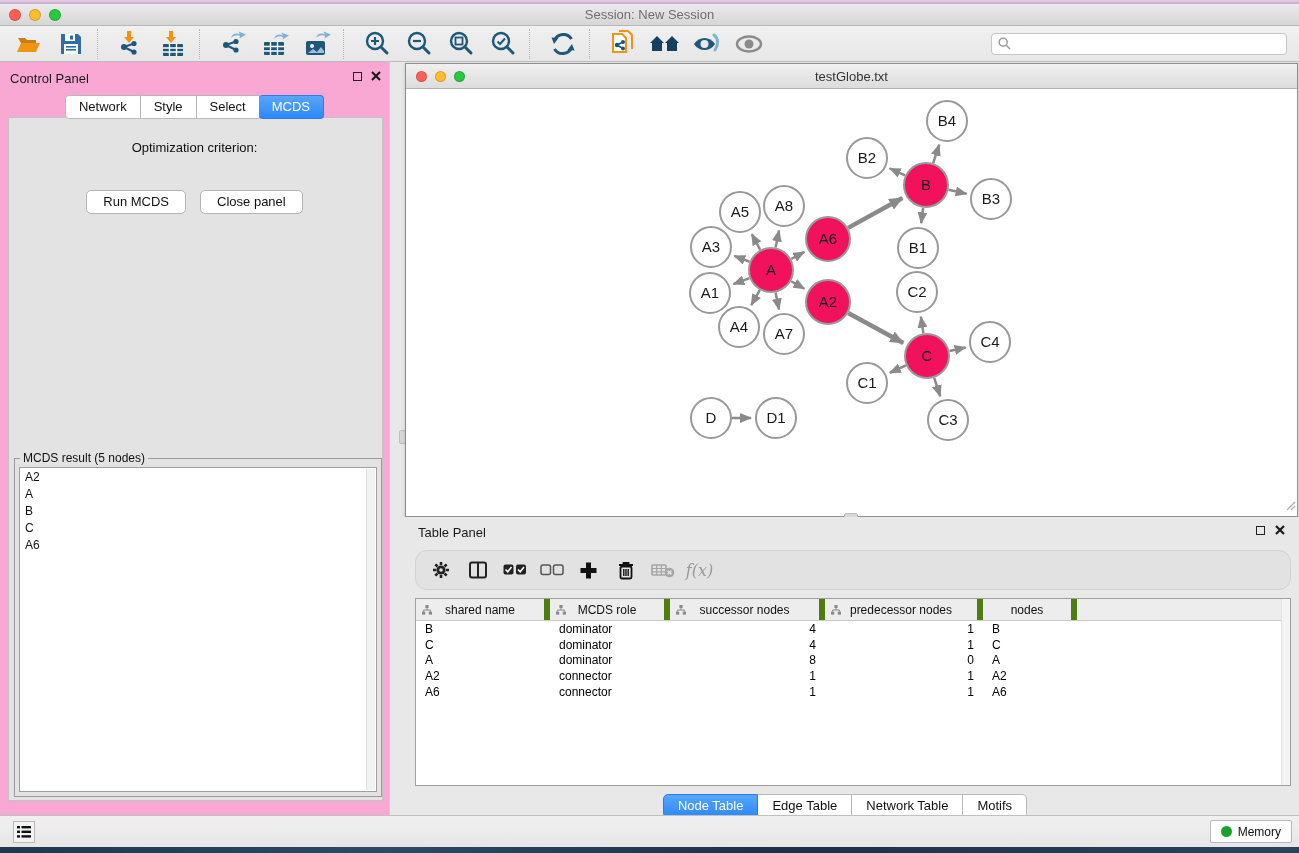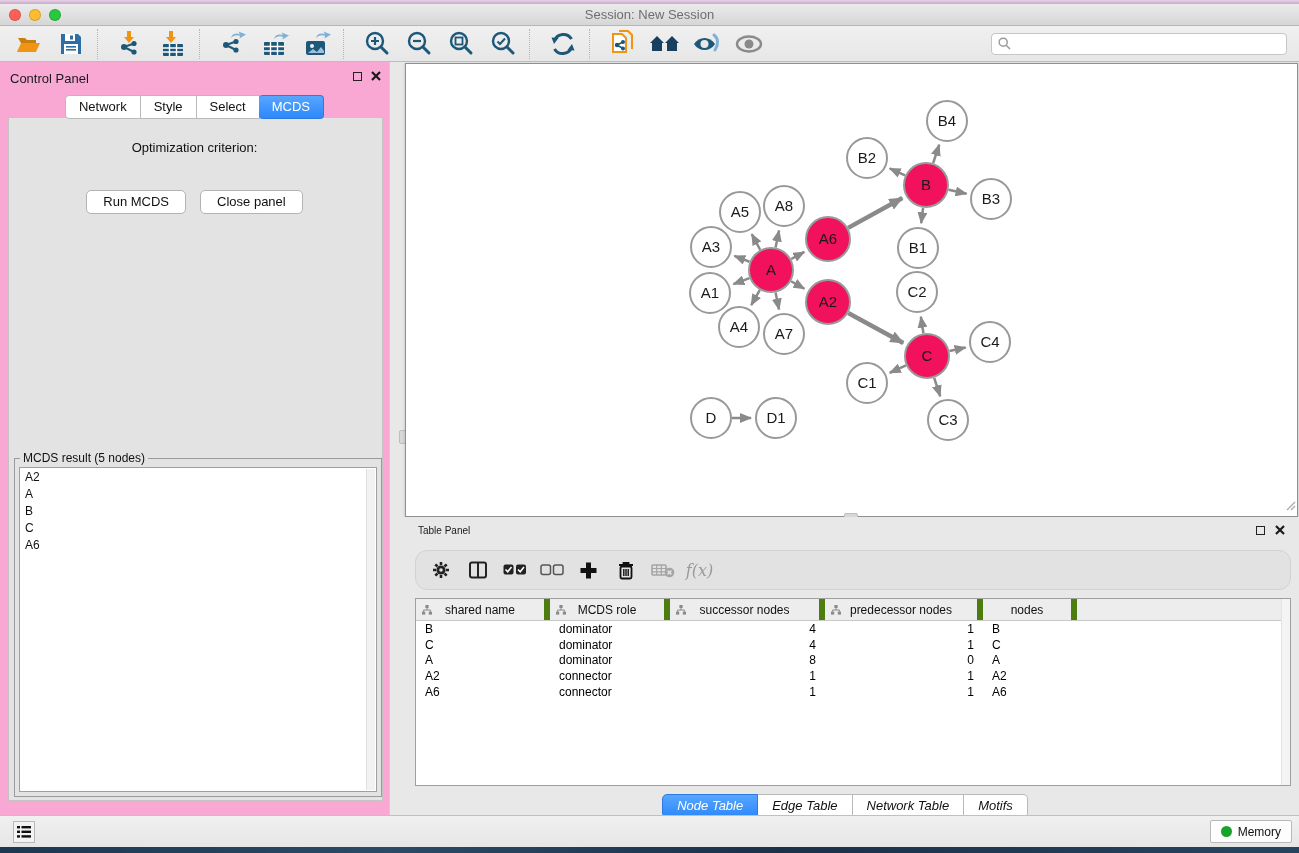--- a/index.html
+++ b/index.html
@@ -83,38 +83,38 @@
   .netbar { position:absolute; left:0; top:0; right:0; height:25px;
     background:linear-gradient(#f0f0f0,#dcdcdc); border-bottom:1px solid #b3b3b3; }
   .netbar .lights { left:10px; top:7px; }
   .netbar .light { width:11px; height:11px; }
   .nettitle { position:absolute; left:0; right:0; top:5px; text-align:center; font-size:13px; color:#333; }
   .netbody { position:absolute; left:0; top:25px; right:0; bottom:0; background:#fff; overflow:hidden; }
   .resize-grip { position:absolute; right:1px; bottom:1px; }
 
   
   .tablepanel { position:absolute; left:0; top:455px; width:908px; height:298px; background:#e8e8e8; }
-  .tp-head { position:absolute; left:27px; top:8px; font-size:10px; color:#1a1a1a; }
+  .tp-head { position:absolute; left:27px; top:8px; font-size:13px; color:#1a1a1a; }
   .tp-ctrls { position:absolute; right:14px; top:8px; display:flex; gap:10px; align-items:center; }
   .tp-toolbar { position:absolute; left:24px; top:33px; width:876px; height:40px; background:#e2e2e2;
     border:1px solid #d2d2d2; border-radius:12px; display:flex; align-items:center; padding-left:6px; }
   .ttbtn { width:37px; height:32px; display:flex; align-items:center; justify-content:center; }
   .fx { font-family:"DejaVu Serif", serif; font-style:italic; font-size:16px; color:#9a9a9a; }
   .datatable { position:absolute; left:24px; top:81px; width:876px; height:188px; background:#fff;
     border:1px solid #9f9f9f; overflow:hidden; }
   .thead { display:flex; height:22px; background:#ededed; border-bottom:1px solid #c9c9c9; }
   .th { position:relative; display:flex; align-items:center; justify-content:center;
     border-right:6px solid #4d7c0f; font-size:12px; color:#111; }
   .th .hicon { position:absolute; left:6px; top:6px; }
   .trow { display:flex; height:15.8px; align-items:center; }
   .td { font-size:12px; color:#000; padding:0 9px; white-space:nowrap; overflow:hidden; }
   .td.r { text-align:right; }
   .tbl-scroll { position:absolute; right:0; top:0; bottom:0; width:9px; background:#f4f4f4;
     border-left:1px solid #e3e3e3; }
-  .tp-tabs { position:absolute; left:0; right:0; top:277px; display:flex; justify-content:center;font-style:italic; }
+  .tp-tabs { position:absolute; left:0; right:0; top:277px; display:flex; justify-content:center; }
   .ttab { font-size:13px; padding:3px 14px 4px; background:#fff; border:1px solid #b9b9b9;
     border-left:none; color:#111; }
   .ttab:first-child { border-left:1px solid #b9b9b9; border-radius:5px 0 0 5px; }
   .ttab:last-child { border-radius:0 5px 5px 0; }
   .ttab.active { background:linear-gradient(#58a6fe,#2d88fc); color:#fff; border-color:#2d7ae0; }
 
   
   .statusbar { position:absolute; left:0; top:815px; width:1299px; height:32px;
     background:linear-gradient(#f0f0f0,#e6e6e6); border-top:1px solid #c0c0c0; }
   .hist-btn { position:absolute; left:13px; top:5px; width:22px; height:22px; background:#f3f3f3;
@@ -321,20 +321,28 @@
           </div>
         <div class="scroll"></div>
       </div>
     </div>
   </div>
 
   <div class="rpane">
     <div class="vgrip"></div>
 
     <div class="netwin">
+      <div class="netbar">
+        <div class="lights">
+          <div class="light red"></div>
+          <div class="light yellow"></div>
+          <div class="light green"></div>
+        </div>
+        <div class="nettitle">testGlobe.txt</div>
+      </div>
       <div class="netbody">
         <svg id="graph-svg" width="891" height="427">
             <defs>
               <marker id="arrow" viewBox="0 0 12 10" refX="11" refY="5" markerWidth="12" markerHeight="10" markerUnits="userSpaceOnUse" orient="auto">
                 <path d="M0,0 L12,5 L0,10 z" fill="#8a8a8a"></path>
               </marker>
               <marker id="arrowT" viewBox="0 0 14 12" refX="13" refY="6" markerWidth="14" markerHeight="12" markerUnits="userSpaceOnUse" orient="auto">
                 <path d="M0,0 L14,6 L0,12 z" fill="#8a8a8a"></path>
               </marker>
             </defs>

